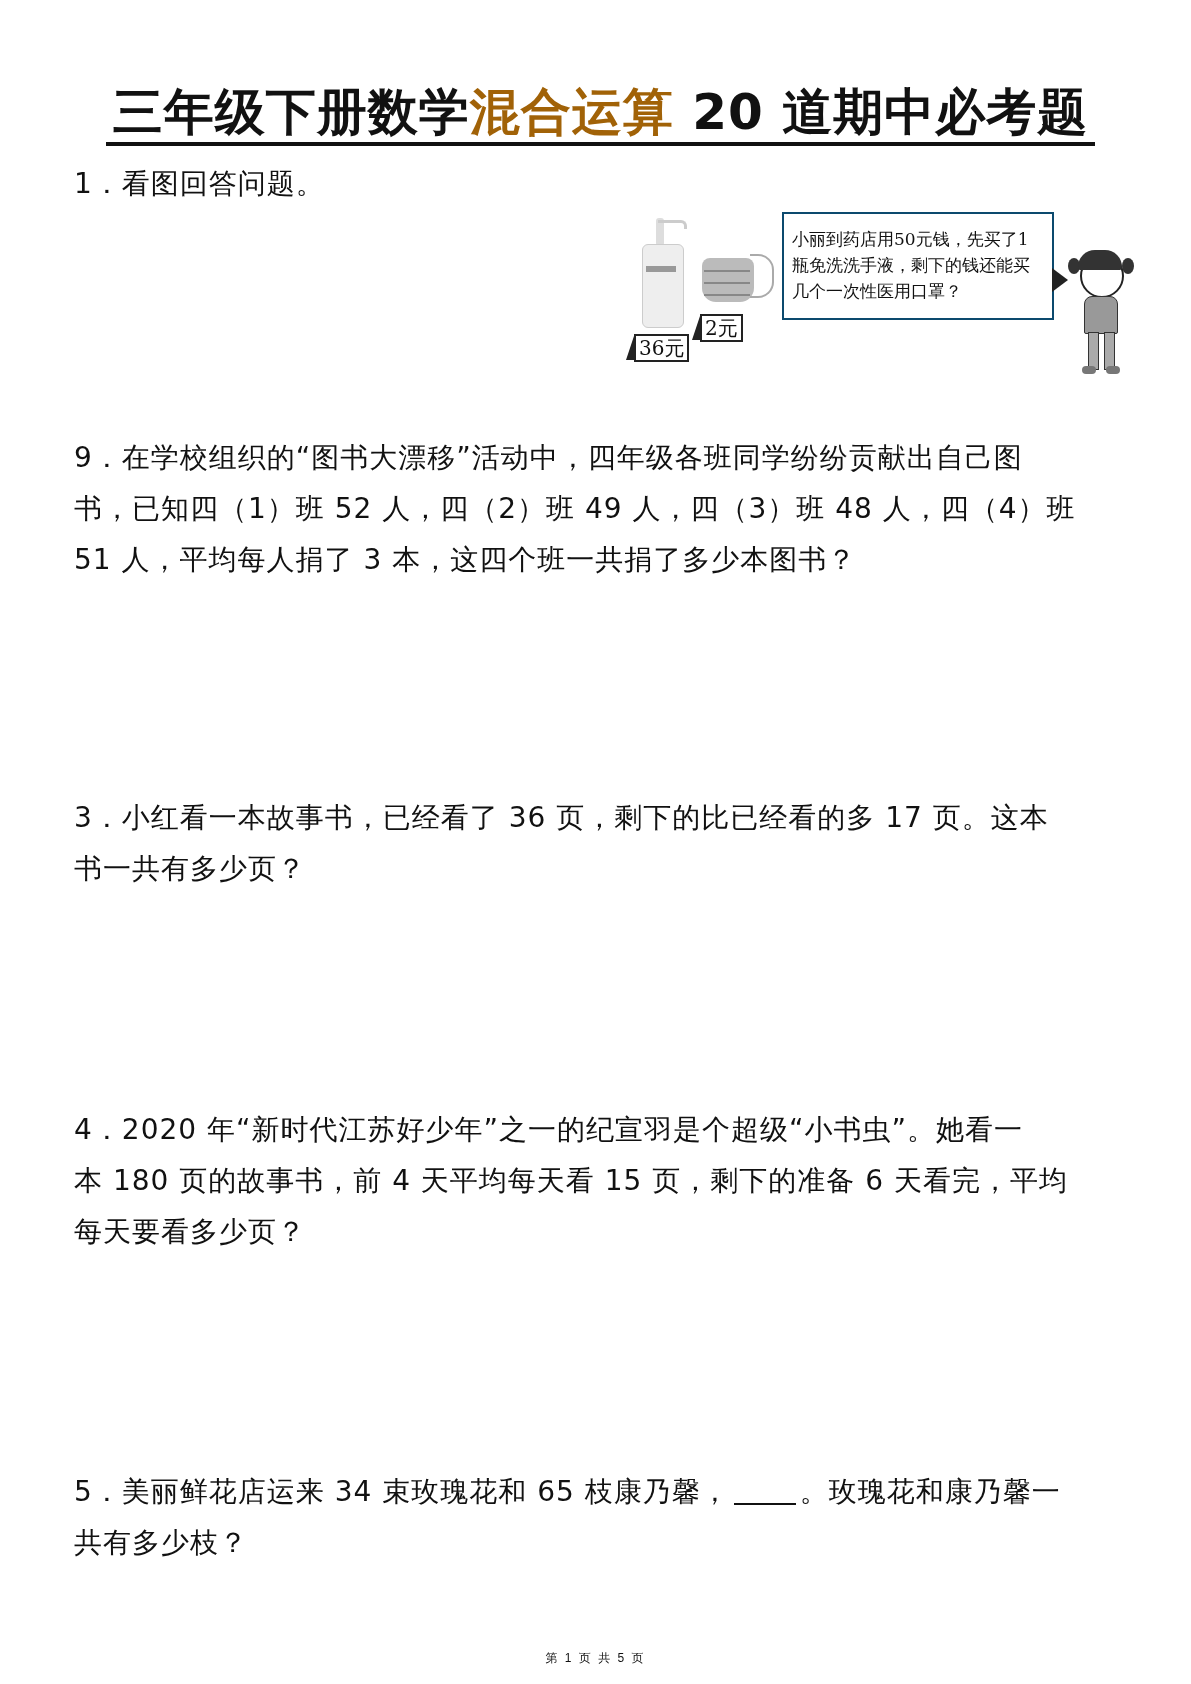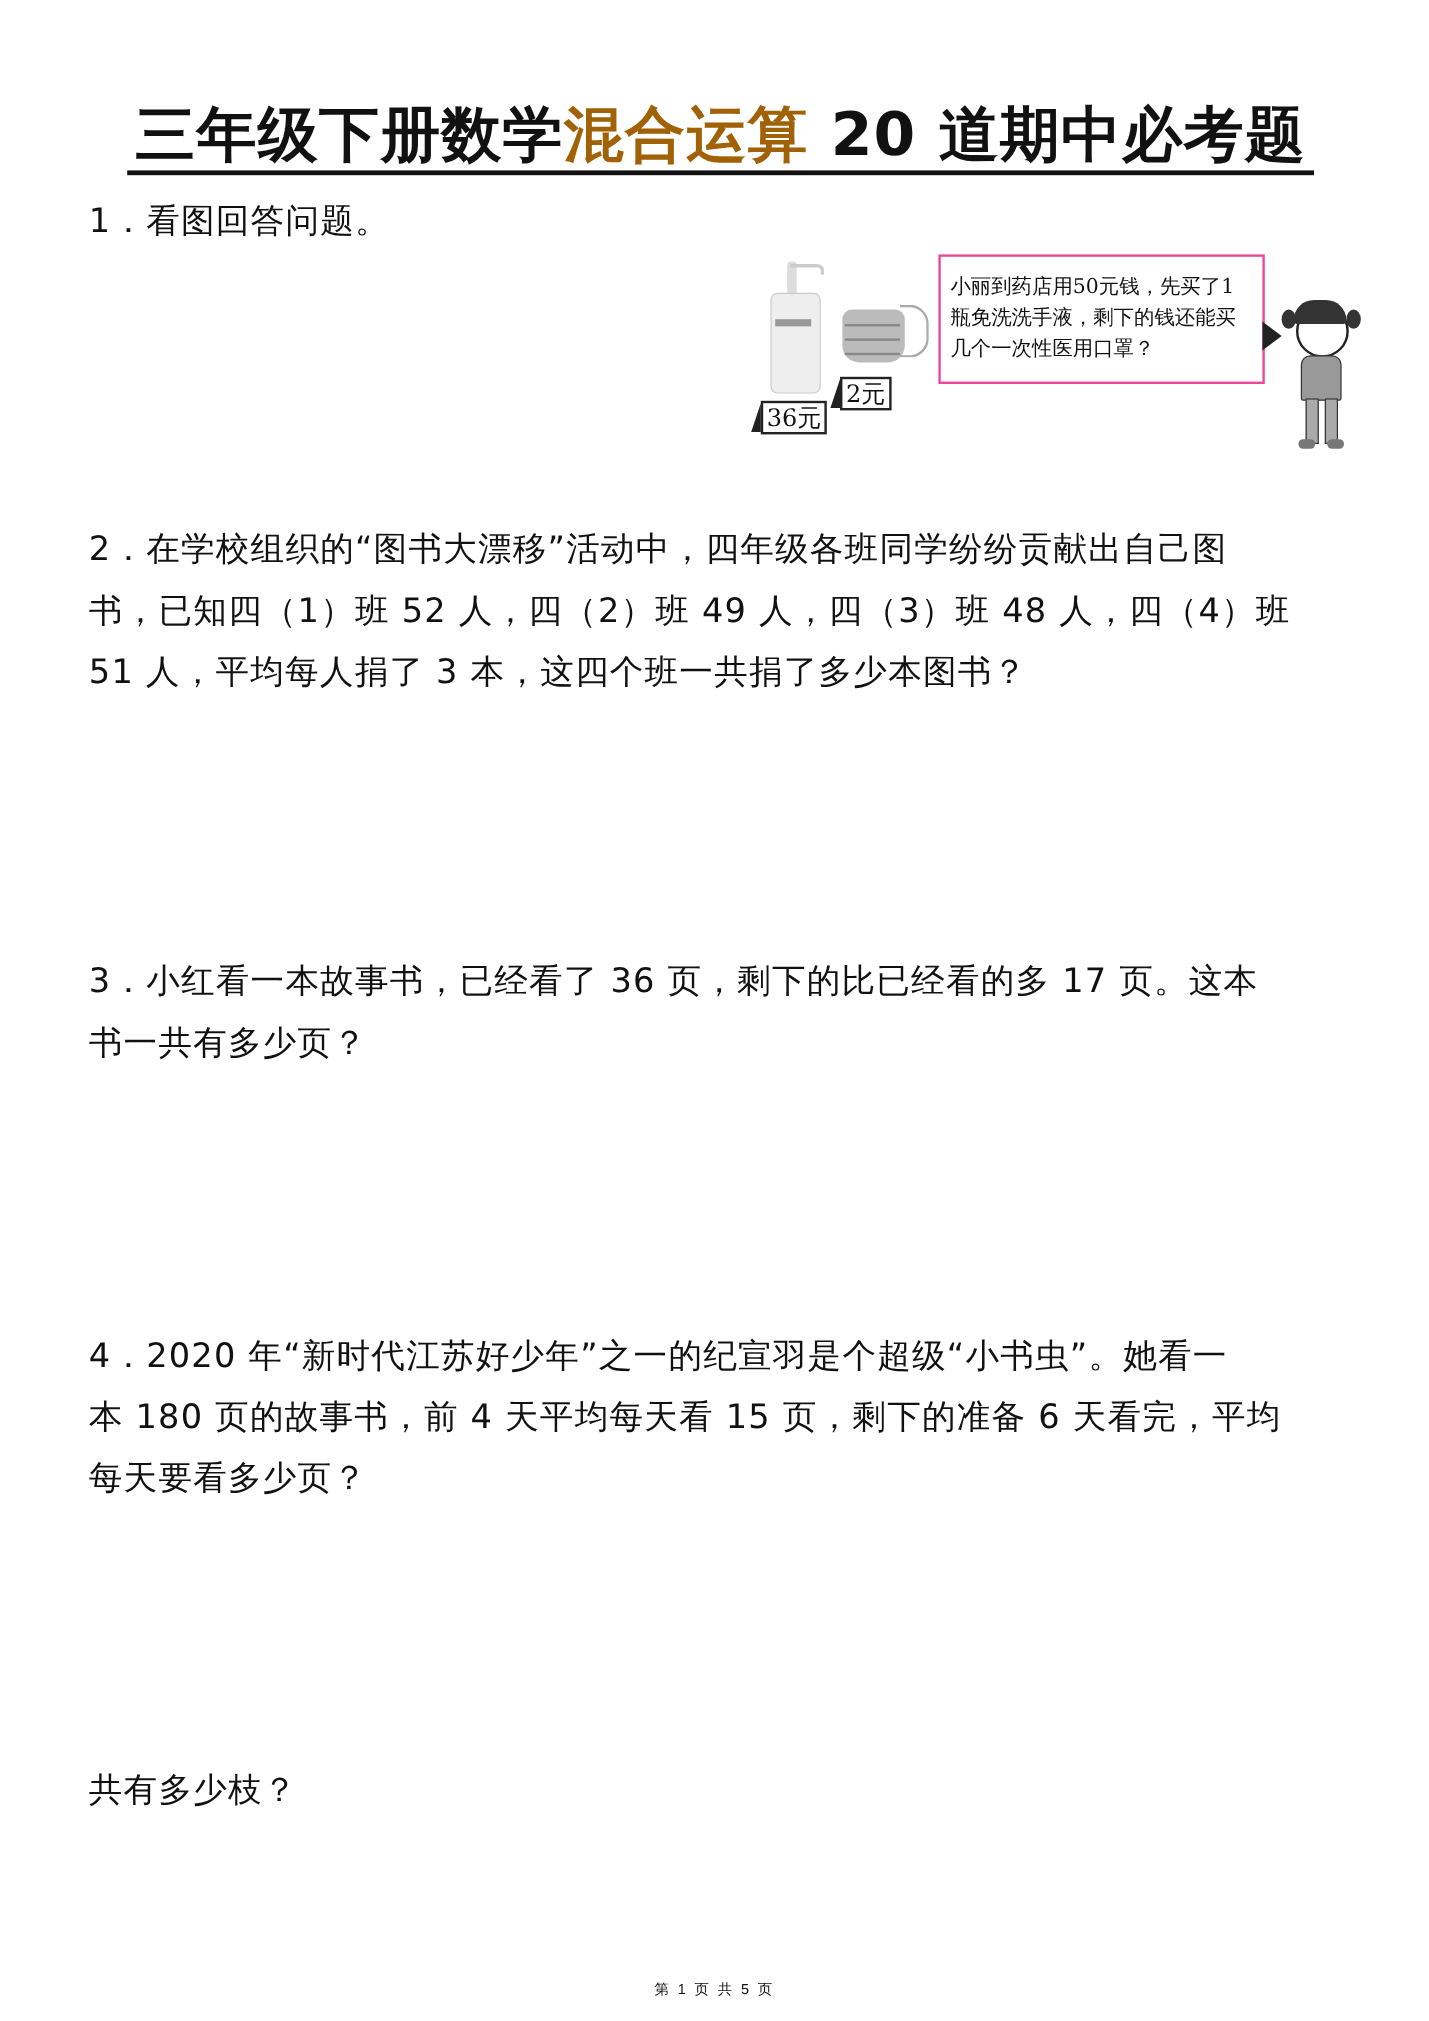--- a/index.html
+++ b/index.html
@@ -41,21 +41,21 @@
       font-family: "DejaVu Serif", "Liberation Serif", serif; font-size: 20px; line-height: 24px; padding: 0 3px;
     }
     .pricetag::before {
       content: ""; position: absolute; left: -10px; top: 0; width: 0; height: 0;
       border-left: 8px solid transparent; border-bottom: 24px solid #222;
     }
     .tag-bottle { left: 6px; top: 126px; }
     .tag-mask { left: 72px; top: 106px; }
     .bubble {
       position: absolute; left: 154px; top: 4px; width: 272px; height: 108px;
-      border: 2px solid #ec4899; background: #fff;
+      border: 2px solid #0c4a6e; background: #fff;
       font-family: "DejaVu Serif", "Liberation Serif", serif; font-size: 17px; line-height: 26px;
       padding: 12px 6px 0 8px; box-sizing: border-box;
     }
     .bubble .bline { display: block; white-space: nowrap; }
     .bubble-tail {
       position: absolute; left: 424px; top: 60px; width: 0; height: 0;
       border-top: 12px solid transparent; border-bottom: 12px solid transparent; border-left: 16px solid #222;
     }
     .girl { position: absolute; left: 440px; top: 40px; width: 66px; height: 128px; }
     .girl .head { position: absolute; left: 12px; top: 6px; width: 40px; height: 40px; border-radius: 50%; background: #fff; border: 2px solid #222; }
@@ -117,33 +117,36 @@
       <div class="hair"></div>
     <div class="torso"></div>
     <div class="leg-l"></div>
       <div class="leg-r"></div>
     <div class="shoe-l"></div>
       <div class="shoe-r"></div>
   </div>
 </div>
 
 <div class="q" style="top:432px;">
-  <span class="line">2．在学校组织的“图书大漂移”活动中，四年级各班同学纷纷贡献出自己图</span>
+  <span class="line">9．在学校组织的“图书大漂移”活动中，四年级各班同学纷纷贡献出自己图</span>
   <span class="line">书，已知四（1）班 52 人，四（2）班 49 人，四（3）班 48 人，四（4）班</span>
   <span class="line">51 人，平均每人捐了 3 本，这四个班一共捐了多少本图书？</span>
 </div>
 
 <div class="q" style="top:792px;">
   <span class="line">3．小红看一本故事书，已经看了 36 页，剩下的比已经看的多 17 页。这本</span>
   <span class="line">书一共有多少页？</span>
 </div>
 
 <div class="q" style="top:1104px;">
   <span class="line">4．2020 年“新时代江苏好少年”之一的纪宣羽是个超级“小书虫”。她看一</span>
   <span class="line">本 180 页的故事书，前 4 天平均每天看 15 页，剩下的准备 6 天看完，平均</span>
   <span class="line">每天要看多少页？</span>
 </div>
 
 <div class="q" style="top:1466px;">
+  <span class="line">
+    <span>5．美丽鲜花店运来 34 束玫瑰花和 65 枝康乃馨，</span><span class="blank"></span><span>。玫瑰花和康乃馨一</span>
+  </span>
   <span class="line">共有多少枝？</span>
 </div>
 
 <div class="footer">第 1 页 共 5 页</div>
 
 </body></html>

